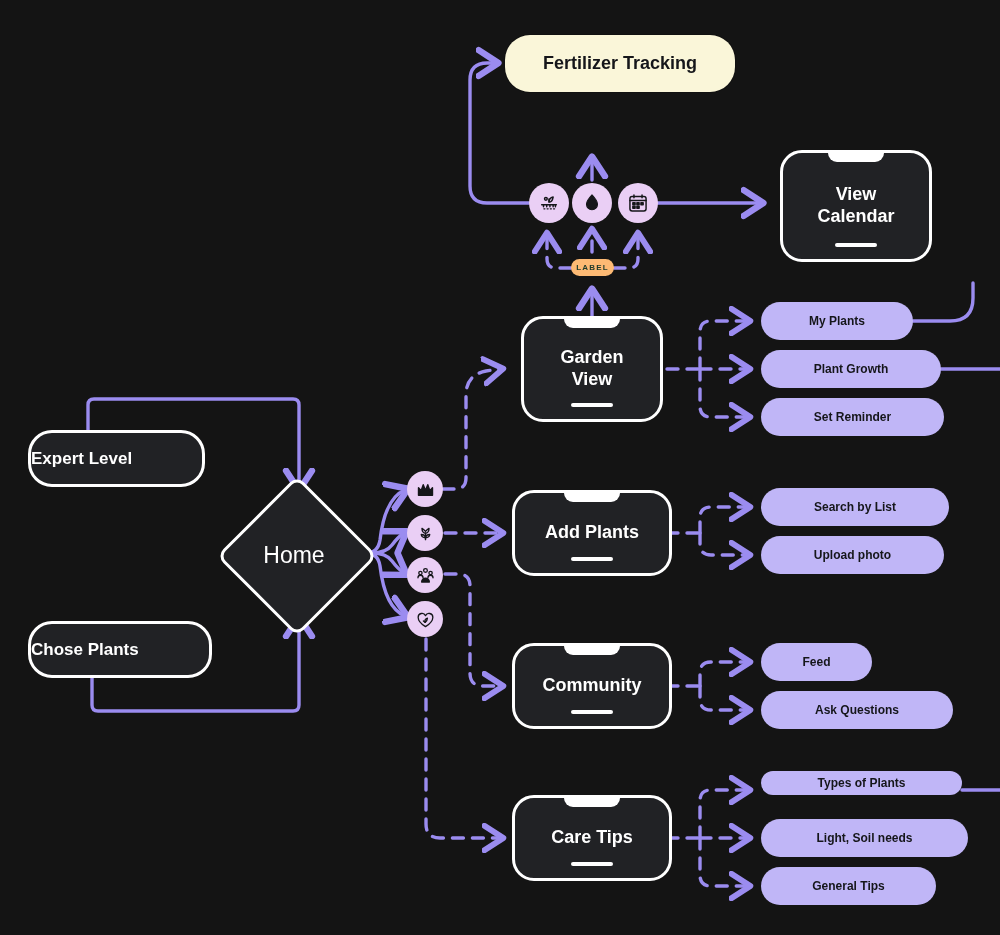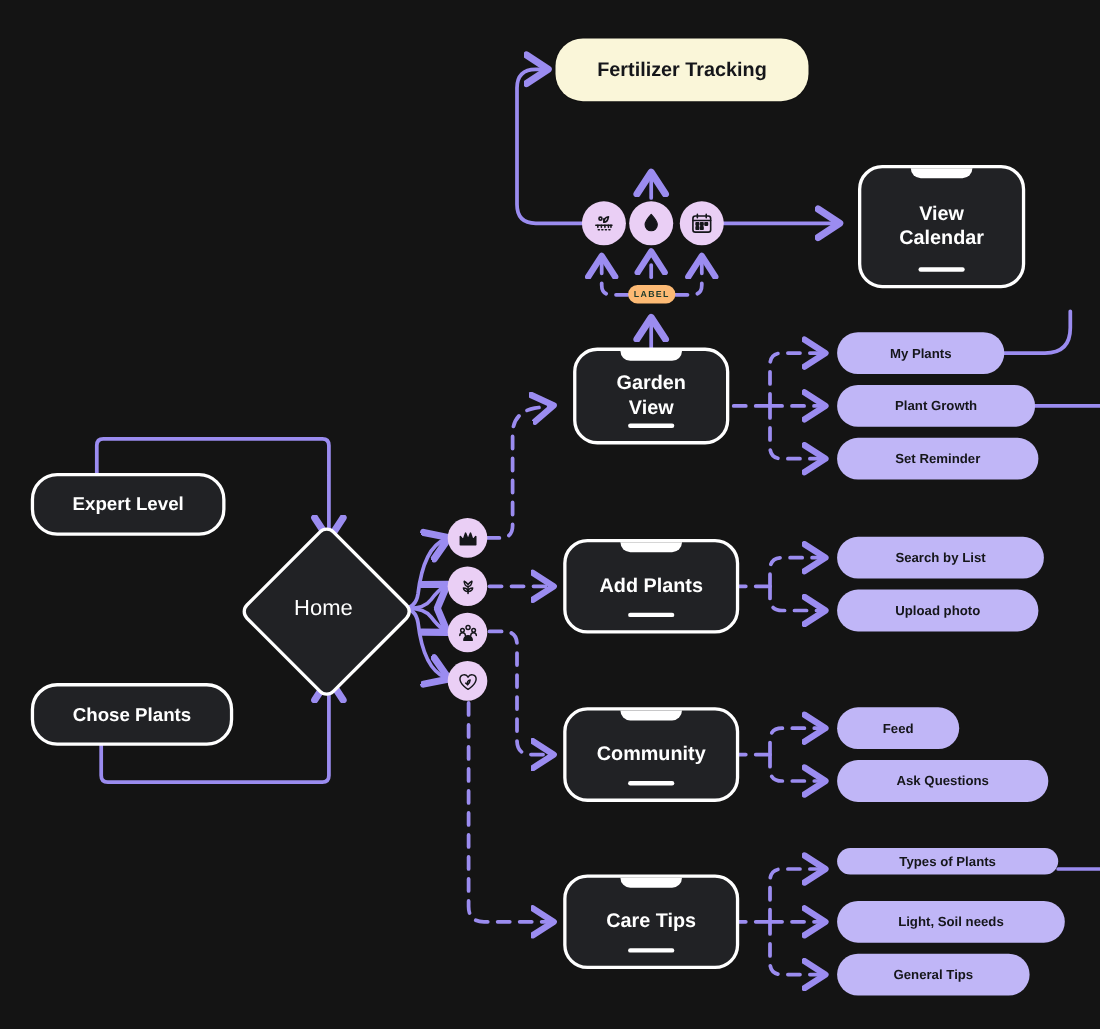--- a/index.html
+++ b/index.html
@@ -28,21 +28,21 @@
   }
 
   
   .darkcard{
     background:#212225;
     border:3px solid #ffffff;
     border-radius:24px;
     color:#ffffff;
     font-weight:bold;
     font-size:17px;
-    display:flex;align-items:center;justify-content:center;
+    display:flex;align-items:center;
     text-align:center;
   }
 
   
   .pill{
     background:#c0b6f7;
     border-radius:999px;
     color:#15161a;
     font-weight:bold;
     font-size:12px;
@@ -67,21 +67,21 @@
   .diamond{
     width:108px;height:108px;
     background:#212225;
     border:3px solid #ffffff;
     border-radius:10px;
     transform:rotate(45deg);
   }
   .diamond-label{
     position:absolute;
     width:160px;text-align:center;
-    color:#ffffff;font-size:20px;
+    color:#ffffff;font-size:23px;
     left:-26px;top:43px;
     pointer-events:none;
   }
   .diamond-wrap{position:absolute;width:108px;height:108px;}
 
   
   .phone{
     position:absolute;
     background:#212225;
     border:3px solid #ffffff;
@@ -280,21 +280,21 @@
   </div>
 
   <div class="iconchip" style="left:407px;top:601px;">
     <svg width="21" height="21" viewBox="0 0 24 24" fill="none" stroke="#15161a" stroke-width="1.5" stroke-linecap="round" stroke-linejoin="round">
       <path d="M12 20.2S3.6 15 3.6 9.4A4.4 4.4 0 0 1 12 7.6a4.4 4.4 0 0 1 8.4 1.8c0 5.6-8.4 10.8-8.4 10.8z"></path>
       <path d="M11.6 15.3c-1-2.1.2-4.4 2.6-4.9-.2 2.5-1.2 4-2.6 4.9z"></path>
       <path d="M11.6 15.3l-2-1.6"></path>
     </svg>
   </div>
 
-  <div class="phone" style="left:521px;top:316px;width:142px;height:88px;">
+  <div class="phone" style="left:521px;top:316px;width:142px;height:106px;">
     <div class="notch"></div>
     <div class="ptext">
       <div>Garden</div>
       <div>View</div>
     </div>
     <div class="homebar"></div>
   </div>
 
   <div class="phone" style="left:512px;top:490px;width:160px;height:86px;">
     <div class="notch"></div>

